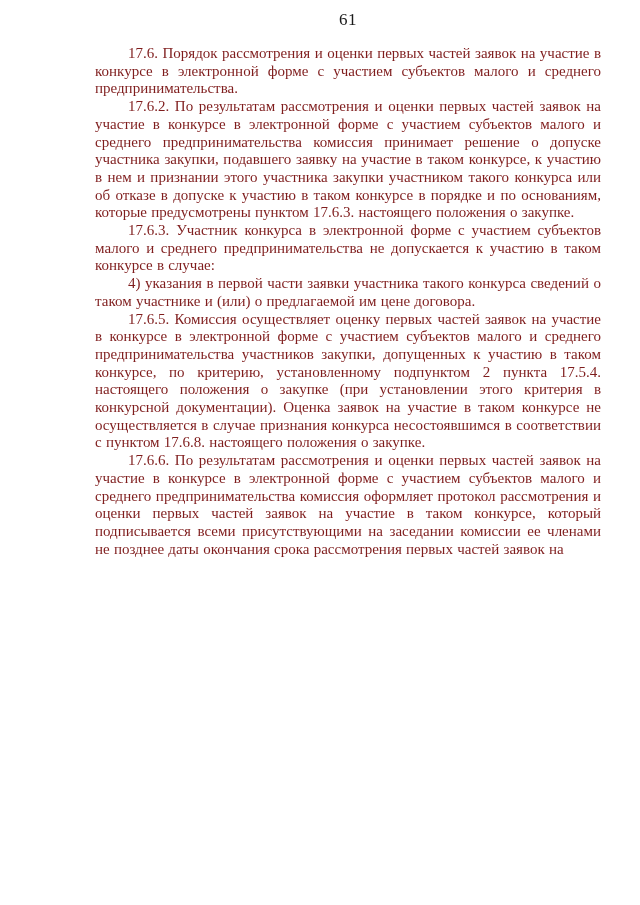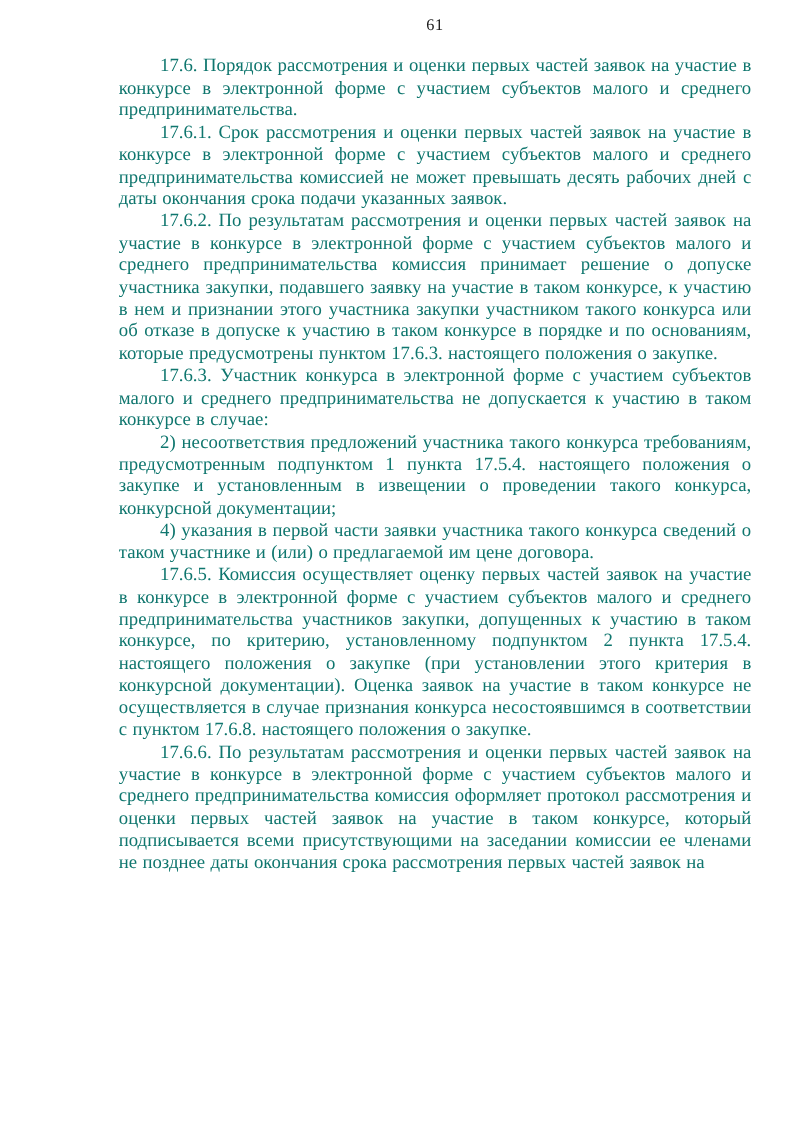--- a/index.html
+++ b/index.html
@@ -15,51 +15,49 @@
       overflow: hidden;
       font-family: "Liberation Serif", serif;
       color: #141414;
     }
     .page-number {
       position: absolute;
       top: 12px;
       left: 95px;
       width: 506px;
       text-align: center;
-      font-size: 13px;
+      font-size: 17px;
       line-height: 16px;
       letter-spacing: 0.5px;
       color: #1a1a1a;
     }
     .doc-body {
       position: absolute;
       top: 45px;
       left: 95px;
       width: 506px;
     }
     .doc-body p {
       margin: 0;
       padding: 0;
       font-size: 15px;
       line-height: 17.7px;
       text-align: justify;
       text-indent: 33px;
       word-spacing: 0.5px;
-      color: #0f766e;
+      color: #7f1d1d;
     }
   </style>
 </head>
 <body>
 
 <div class="page">
   <div class="page-number">61</div>
 
   <div class="doc-body">
     <p>17.6. Порядок рассмотрения и оценки первых частей заявок на участие в конкурсе в электронной форме с участием субъектов малого и среднего предпринимательства.</p>
-    <p>17.6.1. Срок рассмотрения и оценки первых частей заявок на участие в конкурсе в электронной форме с участием субъектов малого и среднего предпринимательства комиссией не может превышать десять рабочих дней с даты окончания срока подачи указанных заявок.</p>
     <p>17.6.2. По результатам рассмотрения и оценки первых частей заявок на участие в конкурсе в электронной форме с участием субъектов малого и среднего предпринимательства комиссия принимает решение о допуске участника закупки, подавшего заявку на участие в таком конкурсе, к участию в нем и признании этого участника закупки участником такого конкурса или об отказе в допуске к участию в таком конкурсе в порядке и по основаниям, которые предусмотрены пунктом 17.6.3. настоящего положения о закупке.</p>
     <p>17.6.3. Участник конкурса в электронной форме с участием субъектов малого и среднего предпринимательства не допускается к участию в таком конкурсе в случае:</p>
-    <p>2) несоответствия предложений участника такого конкурса требованиям, предусмотренным подпунктом 1 пункта 17.5.4. настоящего положения о закупке и установленным в извещении о проведении такого конкурса, конкурсной документации;</p>
     <p>4) указания в первой части заявки участника такого конкурса сведений о таком участнике и (или) о предлагаемой им цене договора.</p>
     <p>17.6.5. Комиссия осуществляет оценку первых частей заявок на участие в конкурсе в электронной форме с участием субъектов малого и среднего предпринимательства участников закупки, допущенных к участию в таком конкурсе, по критерию, установленному подпунктом 2 пункта 17.5.4. настоящего положения о закупке (при установлении этого критерия в конкурсной документации). Оценка заявок на участие в таком конкурсе не осуществляется в случае признания конкурса несостоявшимся в соответствии с пунктом 17.6.8. настоящего положения о закупке.</p>
     <p>17.6.6. По результатам рассмотрения и оценки первых частей заявок на участие в конкурсе в электронной форме с участием субъектов малого и среднего предпринимательства комиссия оформляет протокол рассмотрения и оценки первых частей заявок на участие в таком конкурсе, который подписывается всеми присутствующими на заседании комиссии ее членами не позднее даты окончания срока рассмотрения первых частей заявок на</p>
   </div>
 </div>
 
 </body></html>

